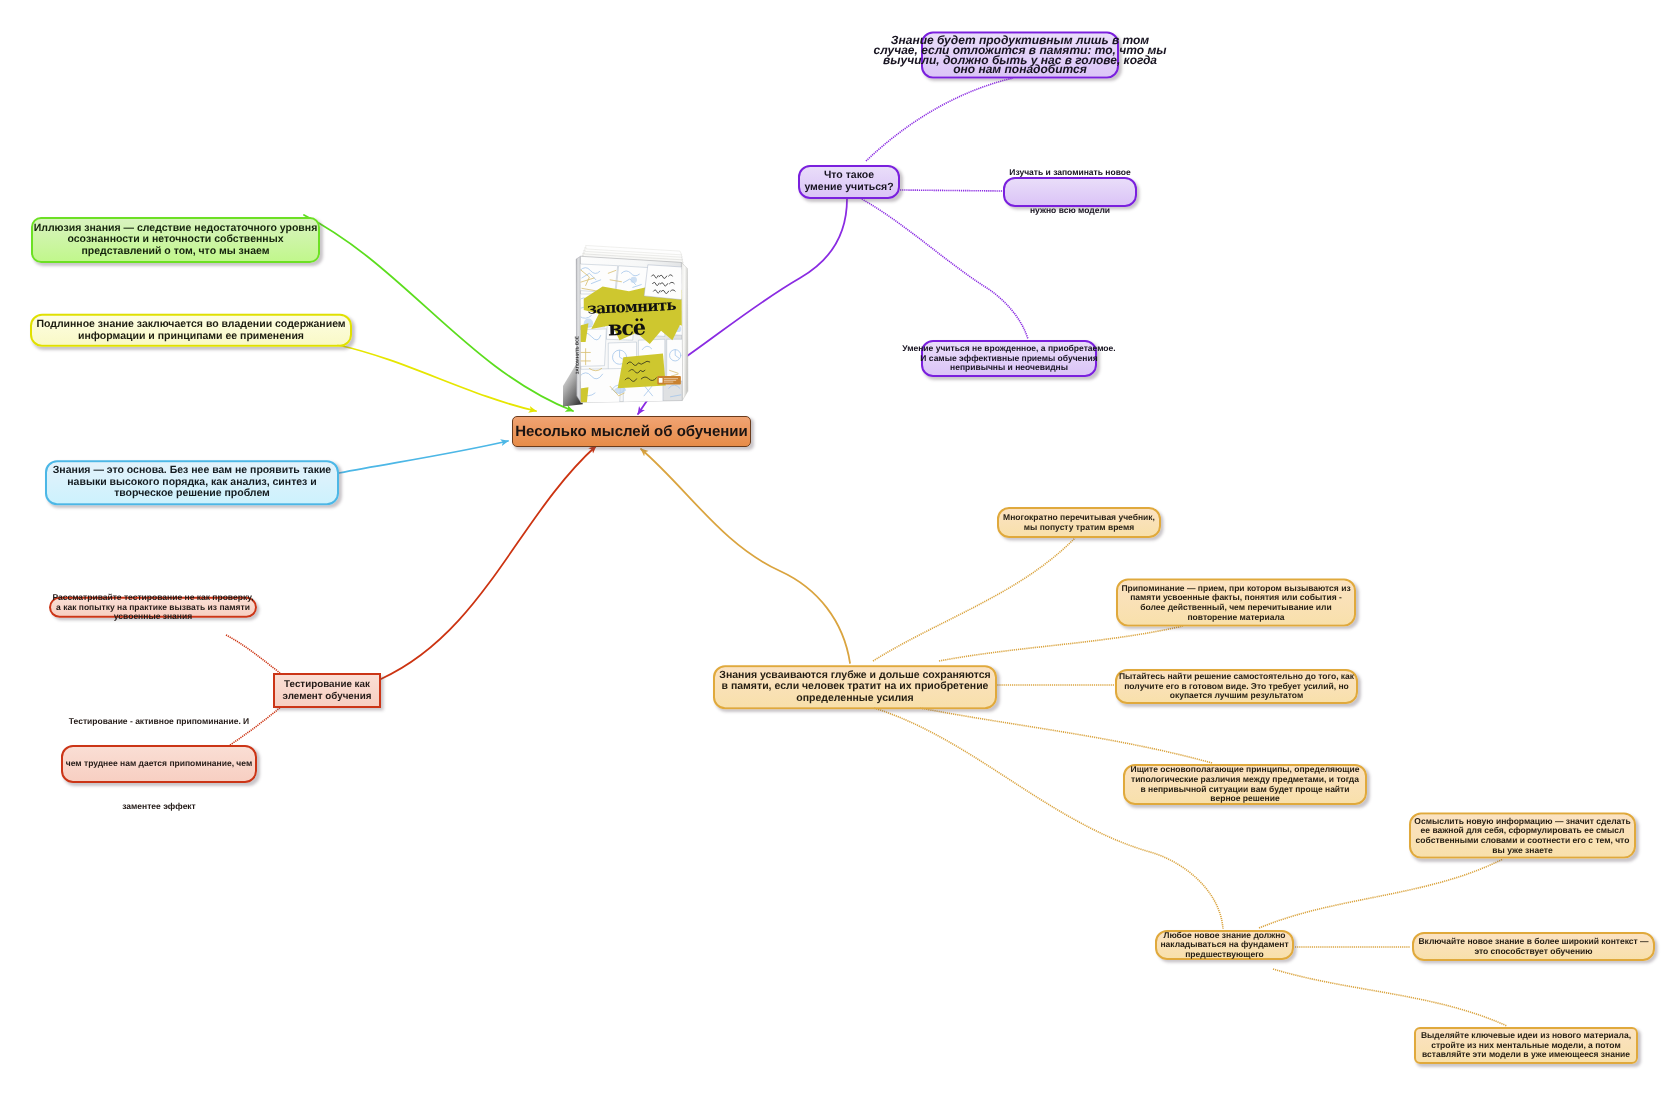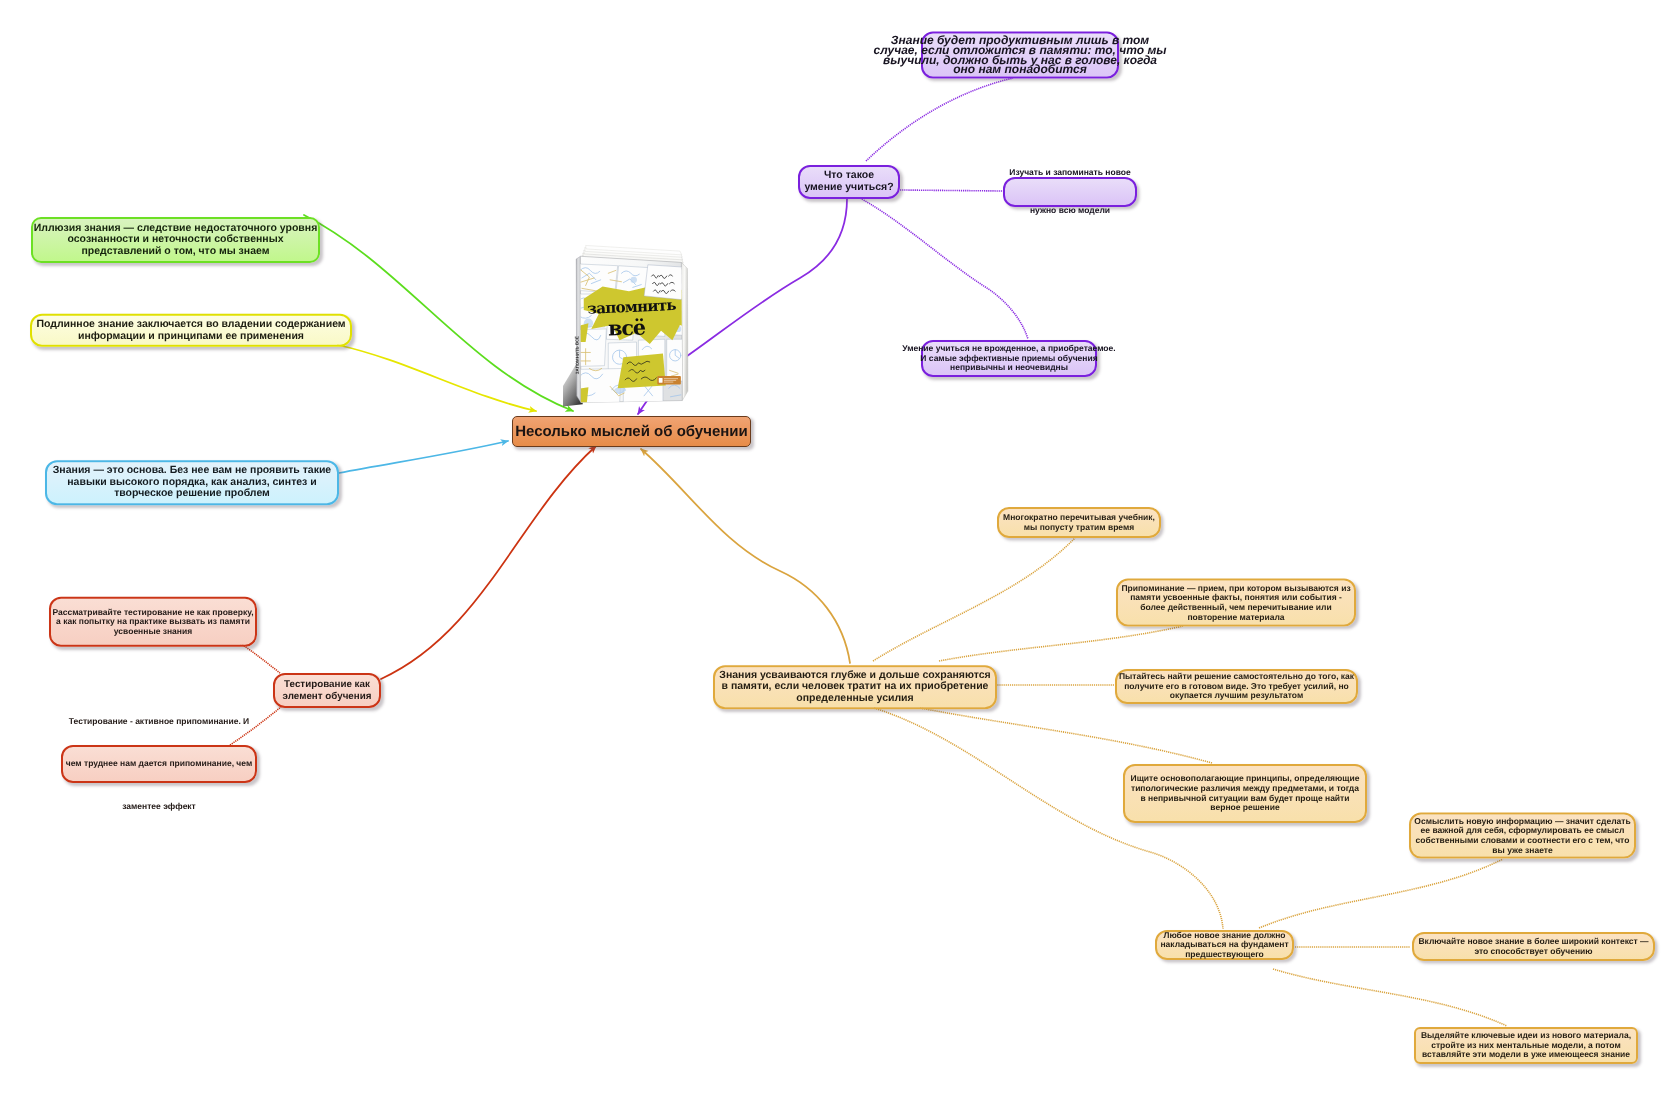--- a/index.html
+++ b/index.html
@@ -253,25 +253,25 @@
       </div>
       <div class="node" style="left: 1003px; top: 176px; width: 134px; height: 30px; font-size: 8.5px; line-height: 9.6px; color: rgb(23, 19, 32); background: linear-gradient(rgb(233, 221, 249) 0%, rgb(219, 196, 247) 100%); border: 2.1px solid rgb(122, 32, 221); box-shadow: rgba(90, 80, 90, 0.33) 2.5px 2.5px 3px; border-radius: 12px; transform: translateY(1px); gap: 28px;">
         <span class="ln">Изучать и запоминать новое</span>
         <span class="ln">нужно всю модели</span>
       </div>
       <div class="node" style="left: 921px; top: 341px; width: 176px; height: 37px; font-size: 8.5px; line-height: 9.6px; color: rgb(23, 19, 32); background: linear-gradient(rgb(233, 221, 249) 0%, rgb(219, 196, 247) 100%); border: 2.1px solid rgb(122, 32, 221); box-shadow: rgba(90, 80, 90, 0.33) 2.5px 2.5px 3px; border-radius: 12px; transform: translateY(-1px); justify-content: center;">
         <span class="ln">Умение учиться не врожденное, а приобретаемое.</span>
         <span class="ln">И самые эффективные приемы обучения</span>
         <span class="ln">непривычны и неочевидны</span>
       </div>
-      <div class="node" style="left: 273px; top: 672px; width: 108px; height: 35px; font-size: 9.8px; line-height: 11.6px; color: rgb(35, 26, 23); background: linear-gradient(rgb(250, 222, 212) 0%, rgb(247, 207, 194) 100%); border: 2.1px solid rgb(203, 53, 23); box-shadow: rgba(90, 80, 90, 0.33) 2.5px 2.5px 3px; border-radius: 12px; transform: translateY(1px);">
+      <div class="node" style="left: 273px; top: 672px; width: 108px; height: 35px; font-size: 9.8px; line-height: 11.6px; color: rgb(35, 26, 23); background: linear-gradient(rgb(250, 222, 212) 0%, rgb(247, 207, 194) 100%); border: 2.1px solid rgb(203, 53, 23); box-shadow: rgba(90, 80, 90, 0.33) 2.5px 2.5px 3px; border-radius: 0; transform: translateY(1px);">
         <span class="ln">Тестирование как</span>
         <span class="ln">элемент обучения</span>
       </div>
-      <div class="node" style="left: 49px; top: 596px; width: 208px; height: 50px; font-size: 8.5px; line-height: 9.6px; color: rgb(35, 26, 23); background: linear-gradient(rgb(250, 222, 212) 0%, rgb(247, 207, 194) 100%); border: 2.1px solid rgb(203, 53, 23); box-shadow: rgba(90, 80, 90, 0.33) 2.5px 2.5px 3px; border-radius: 12px; transform: translateY(0.8px);">
+      <div class="node" style="left: 49px; top: 596px; width: 208px; height: 21px; font-size: 8.5px; line-height: 9.6px; color: rgb(35, 26, 23); background: linear-gradient(rgb(250, 222, 212) 0%, rgb(247, 207, 194) 100%); border: 2.1px solid rgb(203, 53, 23); box-shadow: rgba(90, 80, 90, 0.33) 2.5px 2.5px 3px; border-radius: 12px; transform: translateY(0.8px);">
         <span class="ln">Рассматривайте тестирование не как проверку,</span>
         <span class="ln">а как попытку на практике вызвать из памяти</span>
         <span class="ln">усвоенные знания</span>
       </div>
       <div class="node" style="left: 61px; top: 744px; width: 196px; height: 38px; font-size: 8.5px; line-height: 9.6px; color: rgb(35, 26, 23); background: linear-gradient(rgb(250, 222, 212) 0%, rgb(247, 207, 194) 100%); border: 2.1px solid rgb(203, 53, 23); box-shadow: rgba(90, 80, 90, 0.33) 2.5px 2.5px 3px; border-radius: 12px; transform: translateY(1px); gap: 33px;">
         <span class="ln">Тестирование - активное припоминание. И</span>
         <span class="ln">чем труднее нам дается припоминание, чем</span>
         <span class="ln">заментее эффект</span>
       </div>
       <div class="node" style="left: 713px; top: 662px; width: 284px; height: 44px; font-size: 10.5px; line-height: 11.6px; color: rgb(36, 29, 18); background: linear-gradient(rgb(251, 226, 194) 0%, rgb(248, 224, 171) 100%); border: 2.1px solid rgb(224, 169, 60); box-shadow: rgba(90, 80, 90, 0.33) 2.5px 2.5px 3px; border-radius: 12px; transform: translateY(3.3px);">
@@ -287,21 +287,21 @@
         <span class="ln">Припоминание — прием, при котором вызываются из</span>
         <span class="ln">памяти усвоенные факты, понятия или события -</span>
         <span class="ln">более действенный, чем перечитывание или</span>
         <span class="ln">повторение материала</span>
       </div>
       <div class="node" style="left: 1115px; top: 667px; width: 243px; height: 35px; font-size: 8.5px; line-height: 9.6px; color: rgb(36, 29, 18); background: linear-gradient(rgb(251, 226, 194) 0%, rgb(248, 224, 171) 100%); border: 2.1px solid rgb(224, 169, 60); box-shadow: rgba(90, 80, 90, 0.33) 2.5px 2.5px 3px; border-radius: 12px; transform: translateY(2px);">
         <span class="ln">Пытайтесь найти решение самостоятельно до того, как</span>
         <span class="ln">получите его в готовом виде. Это требует усилий, но</span>
         <span class="ln">окупается лучшим результатом</span>
       </div>
-      <div class="node" style="left: 1123px; top: 763px; width: 244px; height: 59px; font-size: 8.5px; line-height: 9.6px; color: rgb(36, 29, 18); background: linear-gradient(rgb(251, 226, 194) 0%, rgb(248, 224, 171) 100%); border: 2.1px solid rgb(224, 169, 60); box-shadow: rgba(90, 80, 90, 0.33) 2.5px 2.5px 3px; border-radius: 12px; transform: translateY(1px);">
+      <div class="node" style="left: 1123px; top: 763px; width: 244px; height: 41px; font-size: 8.5px; line-height: 9.6px; color: rgb(36, 29, 18); background: linear-gradient(rgb(251, 226, 194) 0%, rgb(248, 224, 171) 100%); border: 2.1px solid rgb(224, 169, 60); box-shadow: rgba(90, 80, 90, 0.33) 2.5px 2.5px 3px; border-radius: 12px; transform: translateY(1px);">
         <span class="ln">Ищите основополагающие принципы, определяющие</span>
         <span class="ln">типологические различия между предметами, и тогда</span>
         <span class="ln">в непривычной ситуации вам будет проще найти</span>
         <span class="ln">верное решение</span>
       </div>
       <div class="node" style="left: 1155px; top: 929px; width: 139px; height: 30px; font-size: 8.5px; line-height: 9.6px; color: rgb(36, 29, 18); background: linear-gradient(rgb(251, 226, 194) 0%, rgb(248, 224, 171) 100%); border: 2.1px solid rgb(224, 169, 60); box-shadow: rgba(90, 80, 90, 0.33) 2.5px 2.5px 3px; border-radius: 12px; transform: translateY(1px);">
         <span class="ln">Любое новое знание должно</span>
         <span class="ln">накладываться на фундамент</span>
         <span class="ln">предшествующего</span>
       </div>

